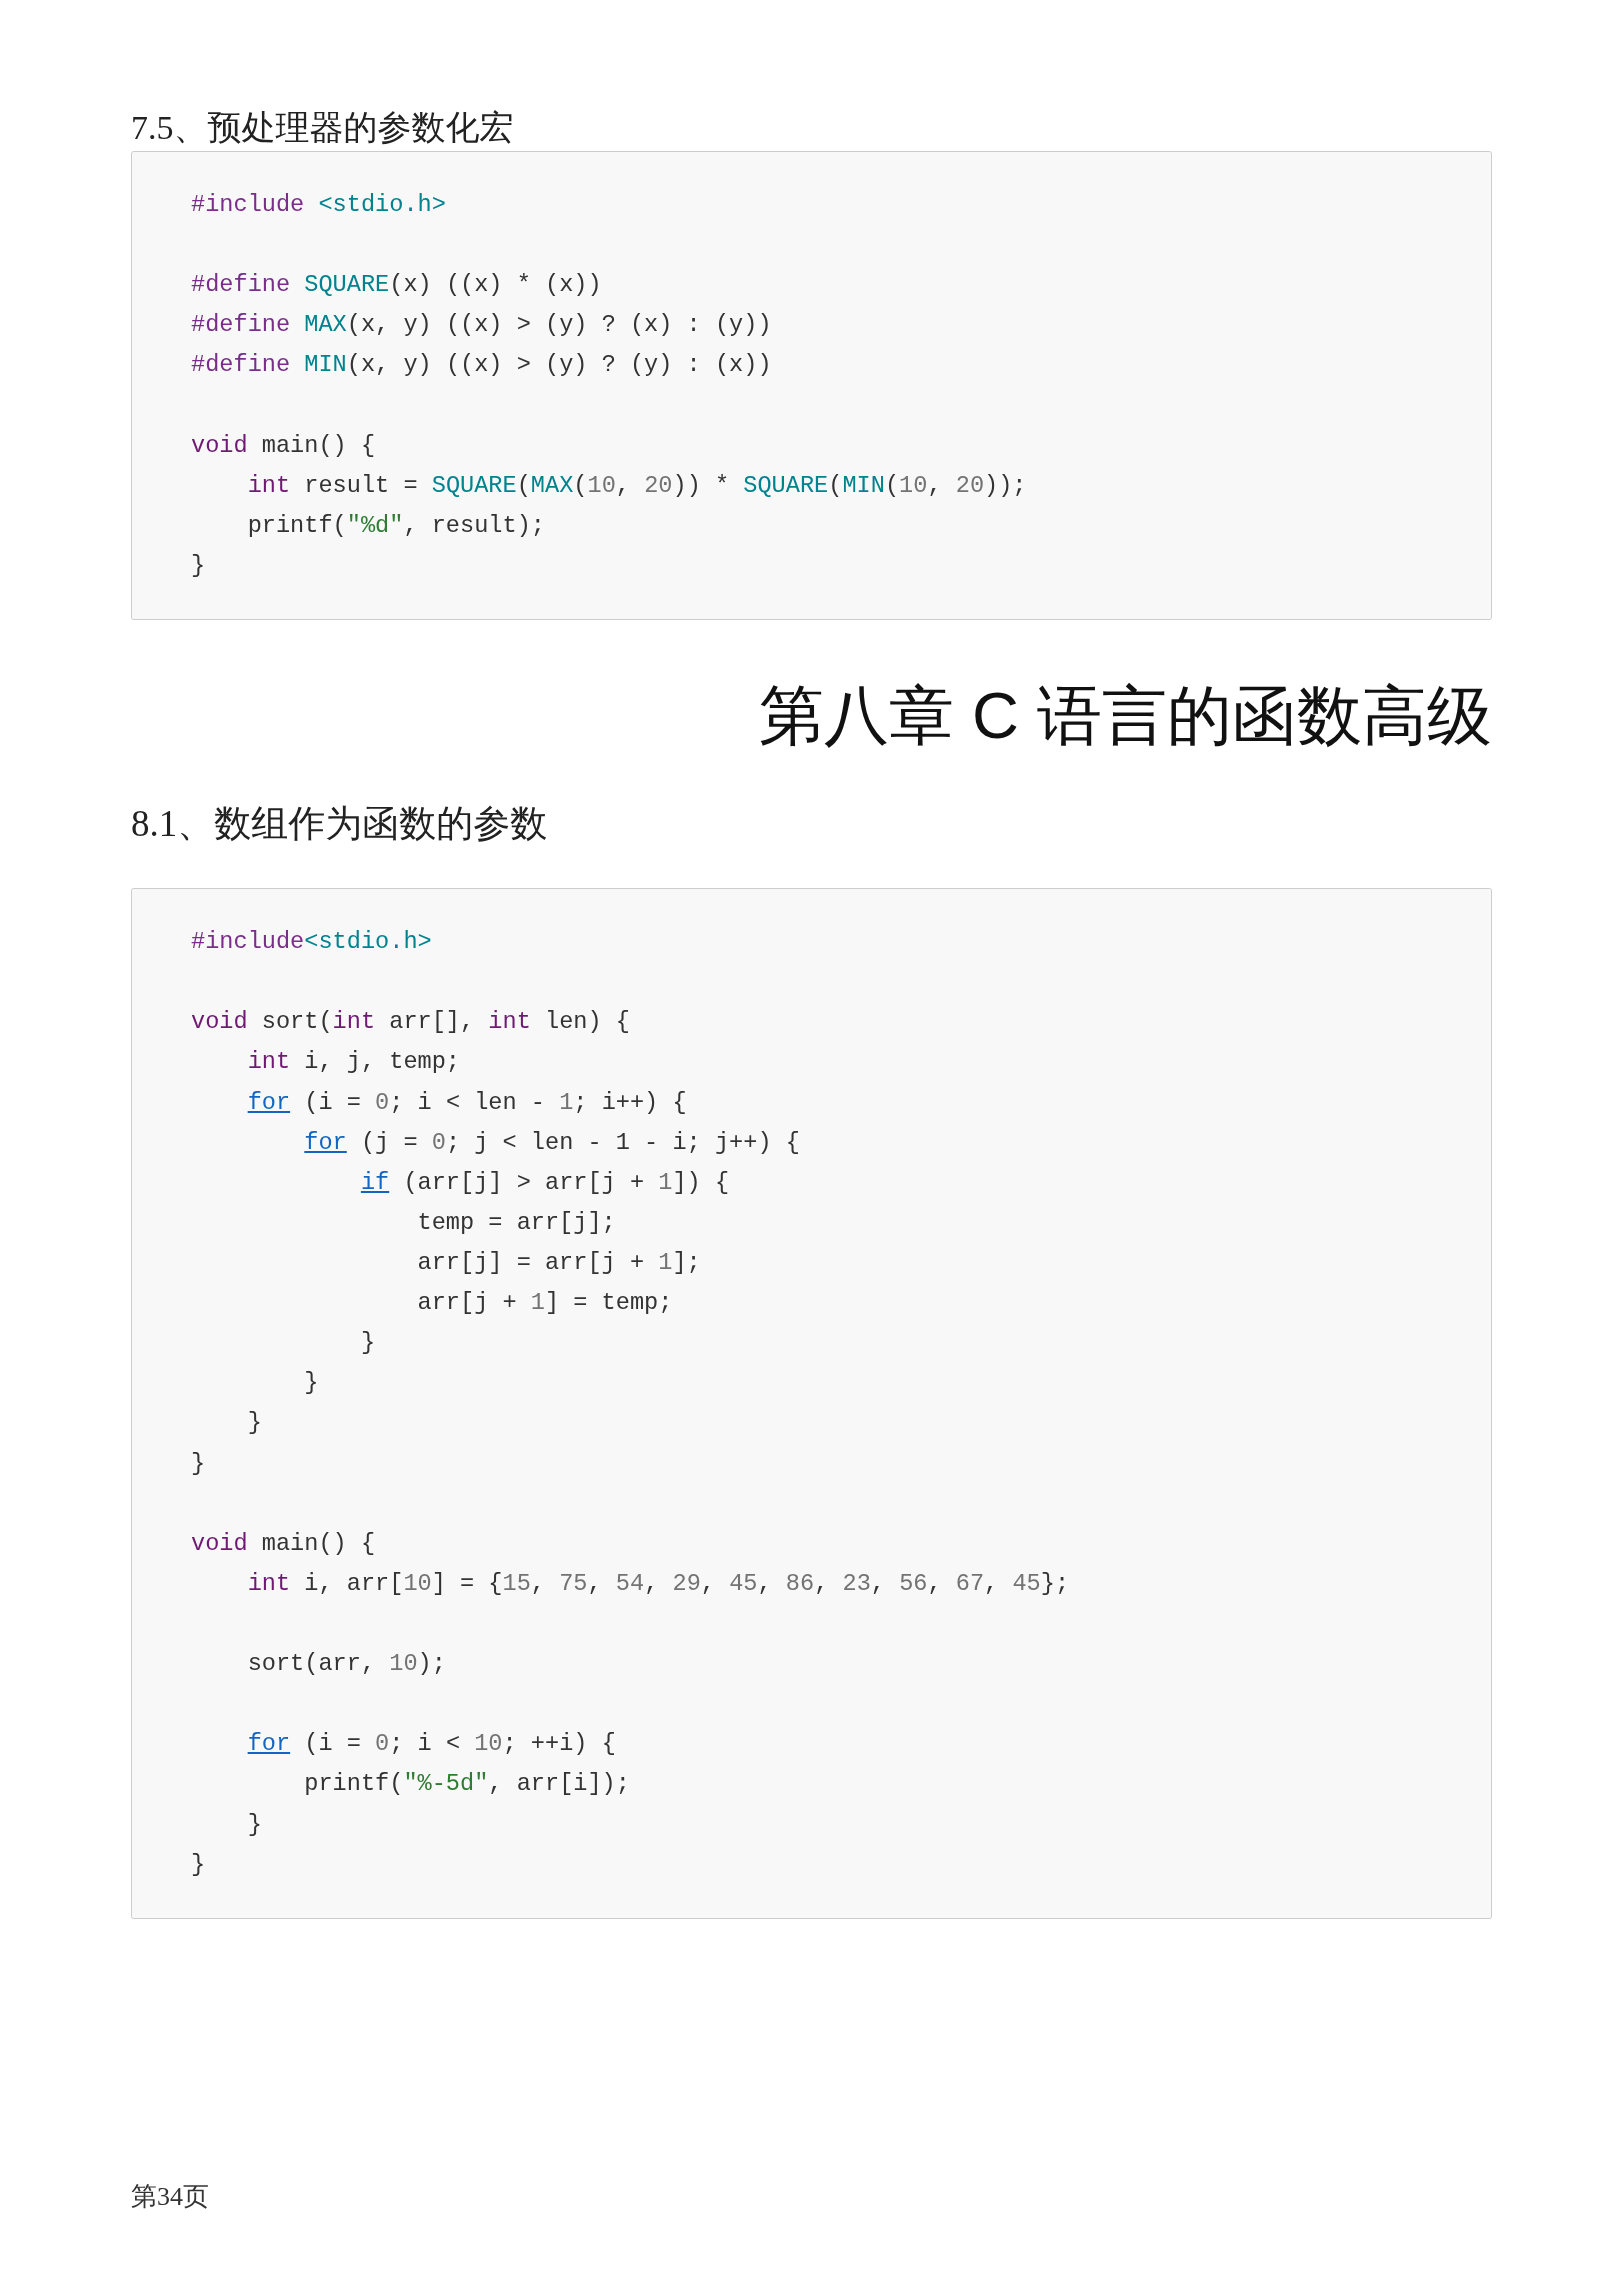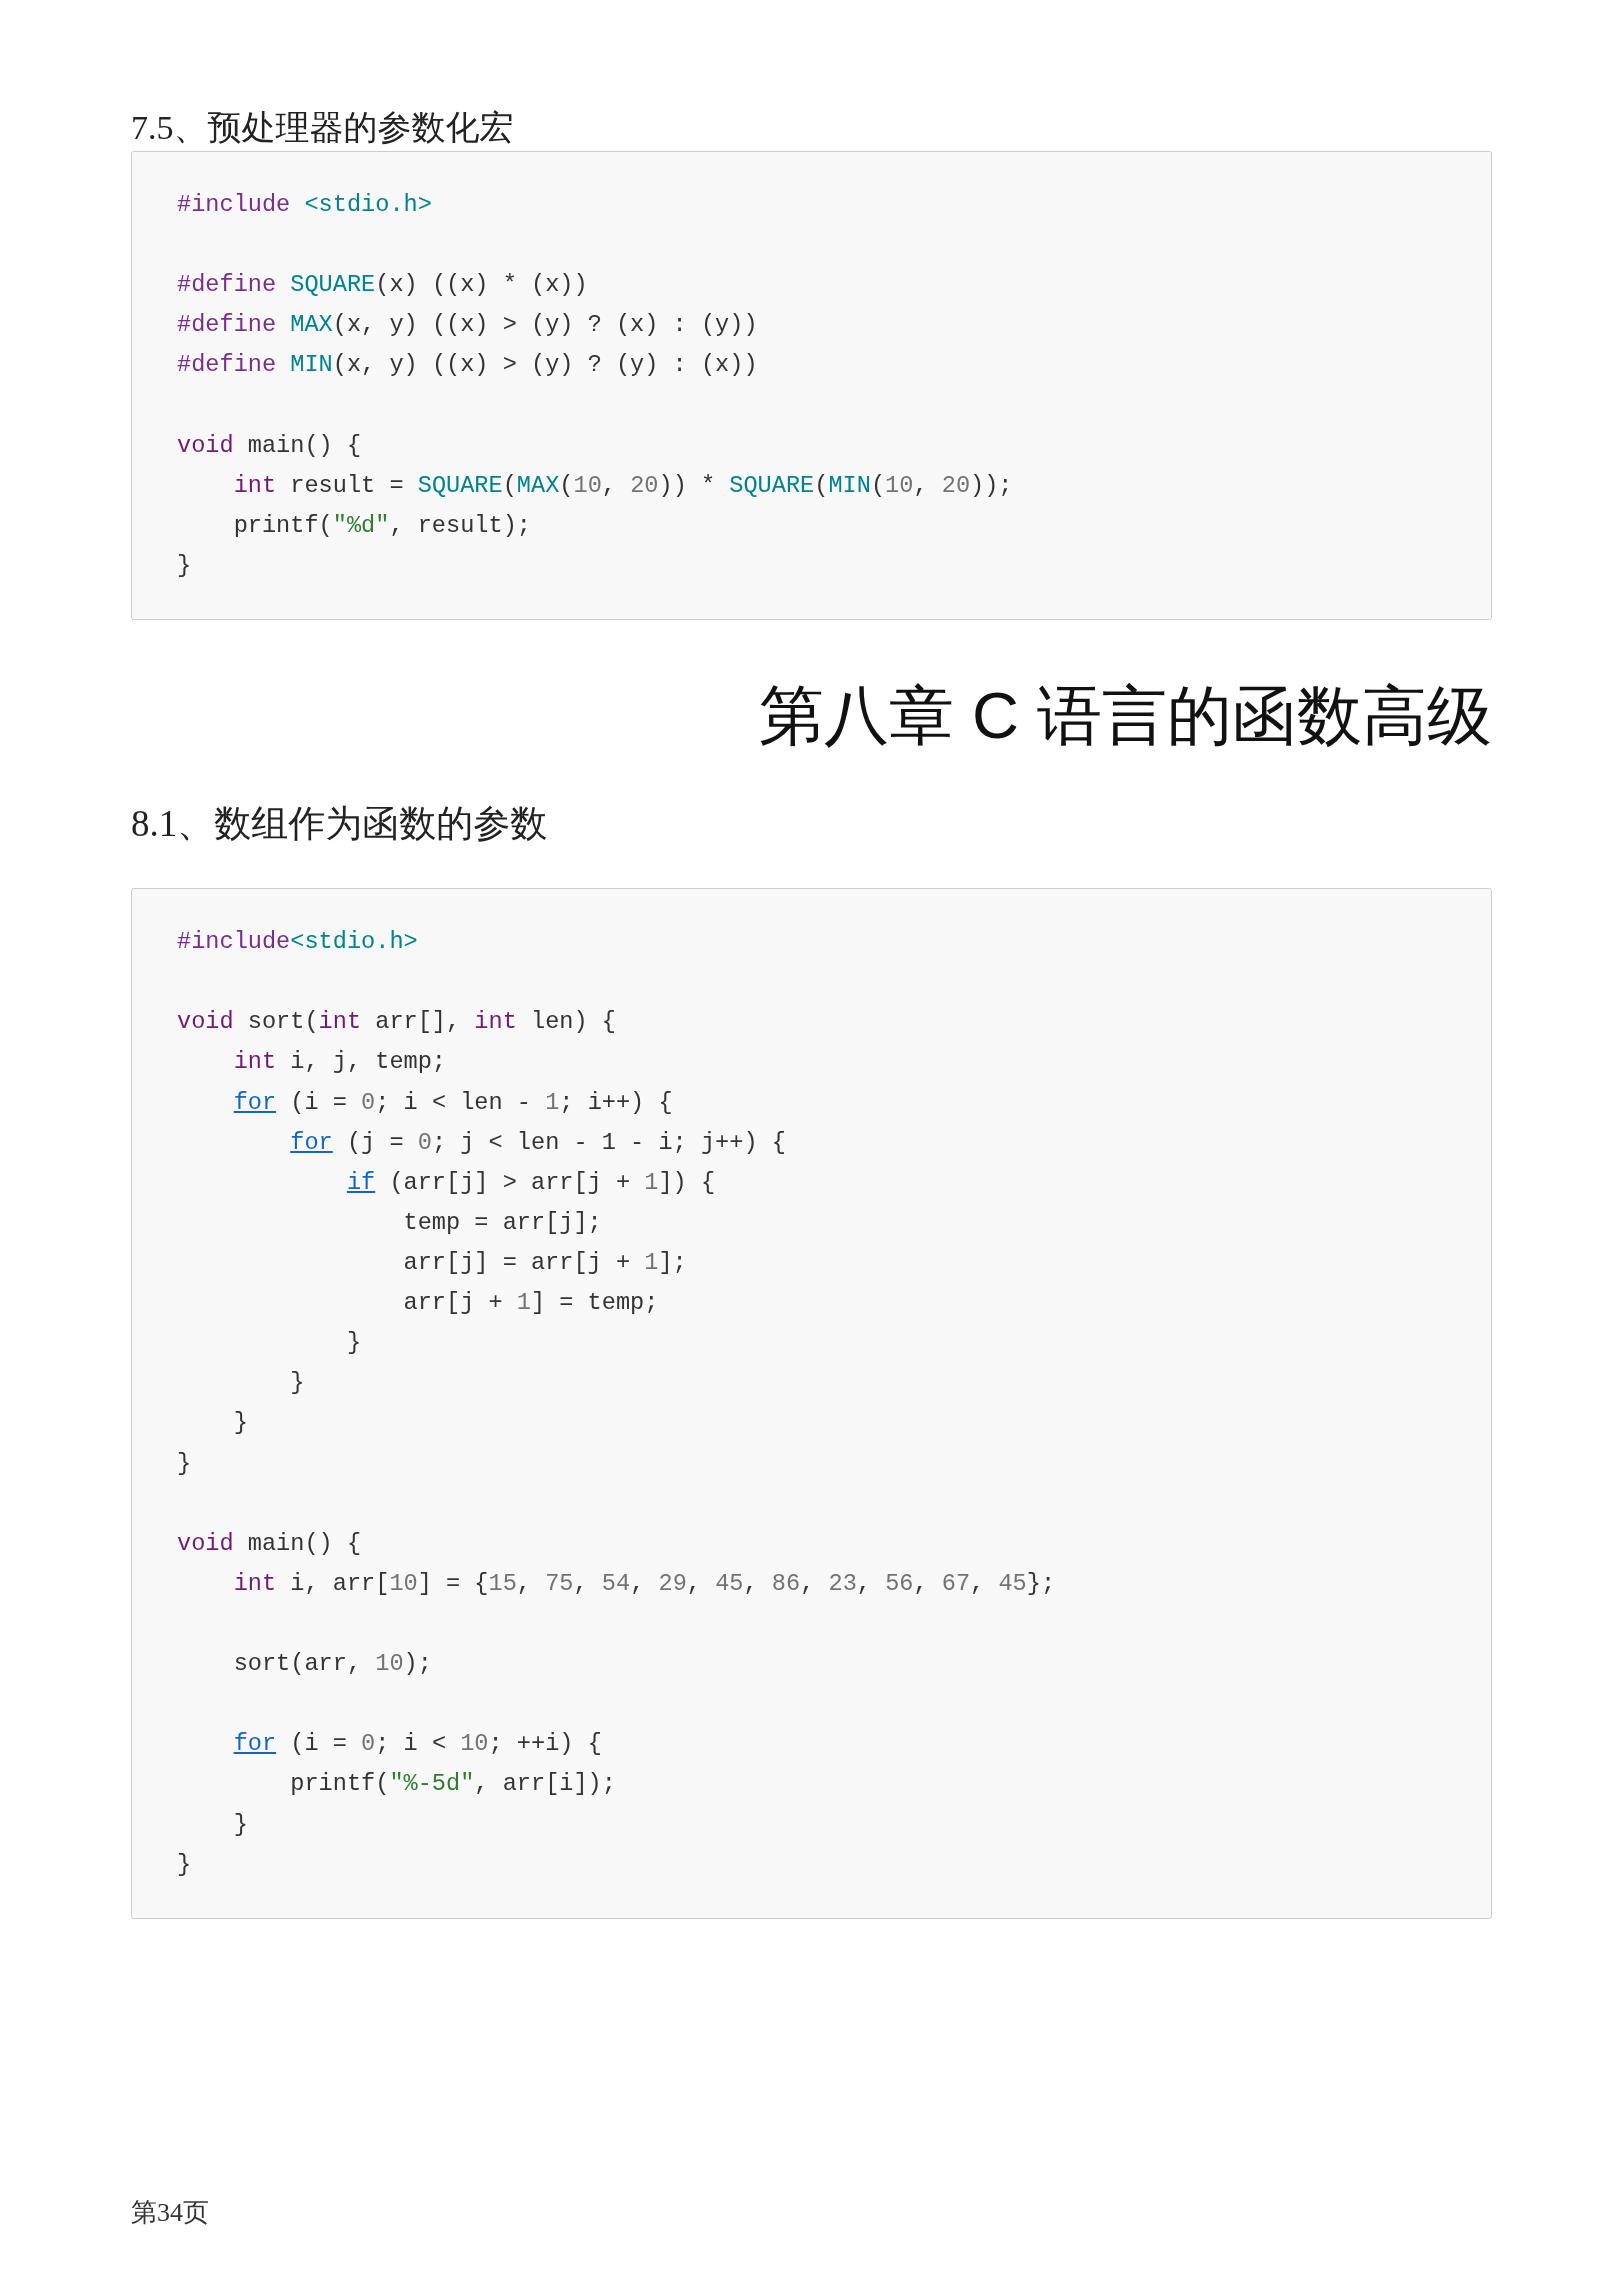--- a/index.html
+++ b/index.html
@@ -39,39 +39,39 @@
       font-weight: normal;
       color: #222222;
       margin-bottom: 39px;
       font-family: "SimSun", "STSong", serif;
     }
 
     .code-block {
       background: #f8f8f8;
       border: 1.3px solid #cccccc;
       border-radius: 2.6px;
-      padding: 33px 45px;
+      padding: 33px 59px;
       margin-bottom: 27px;
       font-family: "Courier New", "DejaVu Sans Mono", monospace;
       font-size: 23.6px;
       line-height: 1.7;
       white-space: pre;
       color: #333333;
     }
 
     .kw-purple { color: #7b2d8b; }
     .kw-green { color: #701a75; }
     .kw-blue { color: #1565c0; text-decoration: underline; }
     .kw-teal { color: #00838f; }
     .str-green { color: #2e7d32; }
     .num-blue { color: #737373; }
 
     .page-footer {
       position: absolute;
-      bottom: 65px;
+      bottom: 81px;
       left: 131px;
       font-size: 26px;
       color: #333333;
       font-family: "SimSun", "STSong", serif;
     }
   </style>
 </head>
 <body>
 
 <h2 class="section-title">7.5、预处理器的参数化宏</h2>

